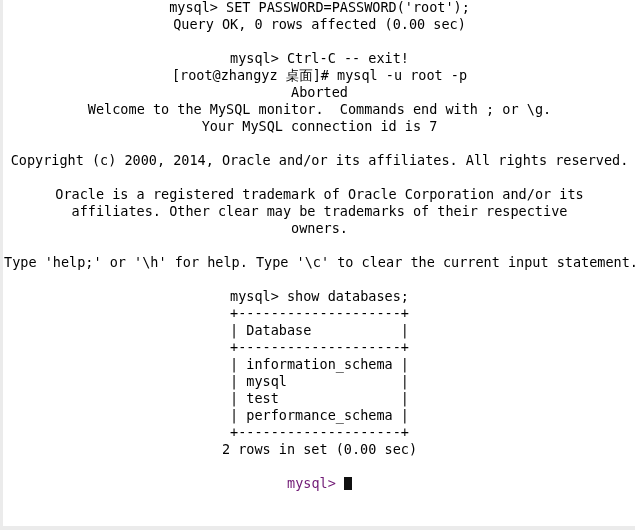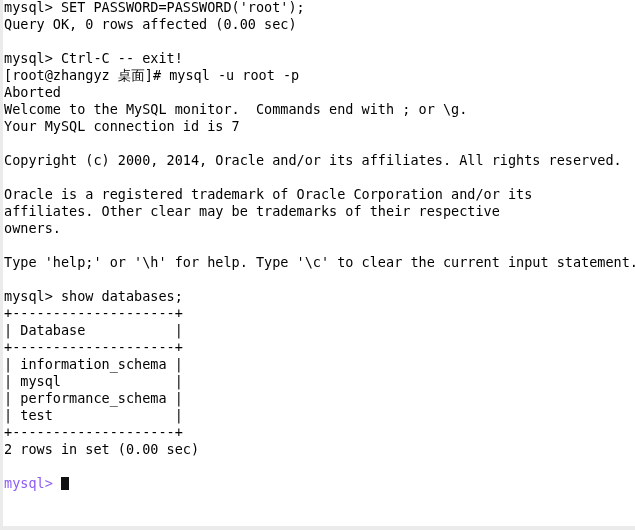--- a/index.html
+++ b/index.html
@@ -13,20 +13,21 @@
     overflow: hidden;
     font-family: "DejaVu Sans Mono", "Liberation Mono", monospace;
   }
   #terminal {
     position: relative;
     width: 635px;
     height: 530px;
     background: #ffffff;
     box-sizing: border-box;
     overflow: hidden;
+    text-align: center;
   }
   
   #left-gutter {
     position: absolute;
     left: 0;
     top: 0;
     width: 3px;
     height: 530px;
     background: #ebebeb;
   }
@@ -54,21 +55,21 @@
     letter-spacing: 0px;
     font-family: "DejaVu Sans Mono", "Liberation Mono", monospace;
   }
   .line.blank {
     height: 17px;
   }
   .prompt-line {
     height: 17px;
     line-height: 17px;
     font-size: 13.5px;
-    color: #8b5cf6;
+    color: #701a75;
     white-space: pre;
     display: block;
   }
   .cursor {
     display: inline-block;
     width: 8px;
     height: 13px;
     background: #101010;
     vertical-align: -2px;
   }
@@ -96,22 +97,22 @@
     <div class="line">owners.</div>
     <div class="line blank"></div>
     <div class="line">Type 'help;' or '\h' for help. Type '\c' to clear the current input statement.</div>
     <div class="line blank"></div>
     <div class="line">mysql&gt; show databases;</div>
     <div class="line">+--------------------+</div>
     <div class="line">| Database           |</div>
     <div class="line">+--------------------+</div>
     <div class="line">| information_schema |</div>
     <div class="line">| mysql              |</div>
+    <div class="line">| test               |</div>
     <div class="line">| performance_schema |</div>
-    <div class="line">| test               |</div>
     <div class="line">+--------------------+</div>
     <div class="line">2 rows in set (0.00 sec)</div>
     <div class="line blank"></div>
     <div class="prompt-line"><span>mysql&gt; </span><span class="cursor"></span></div>
   </div>
 
   <div id="bottom-gutter"></div>
 </div>
 
 </body></html>

